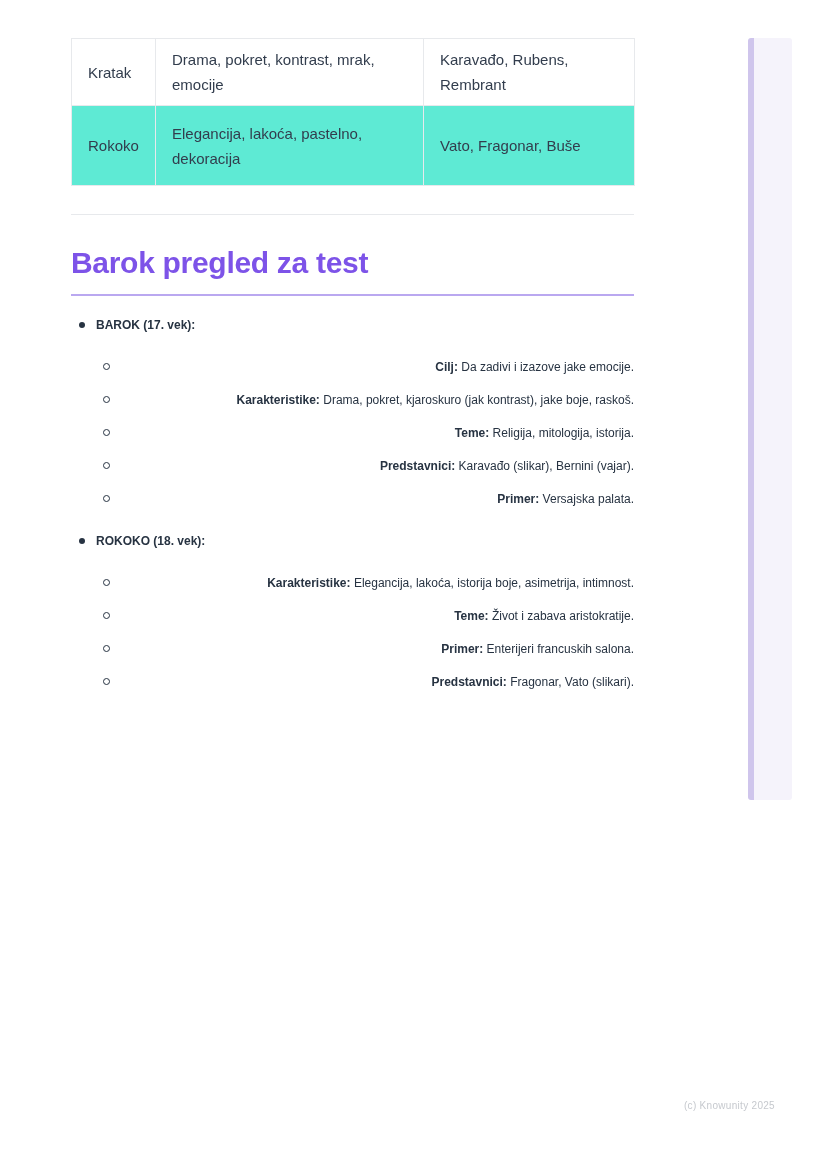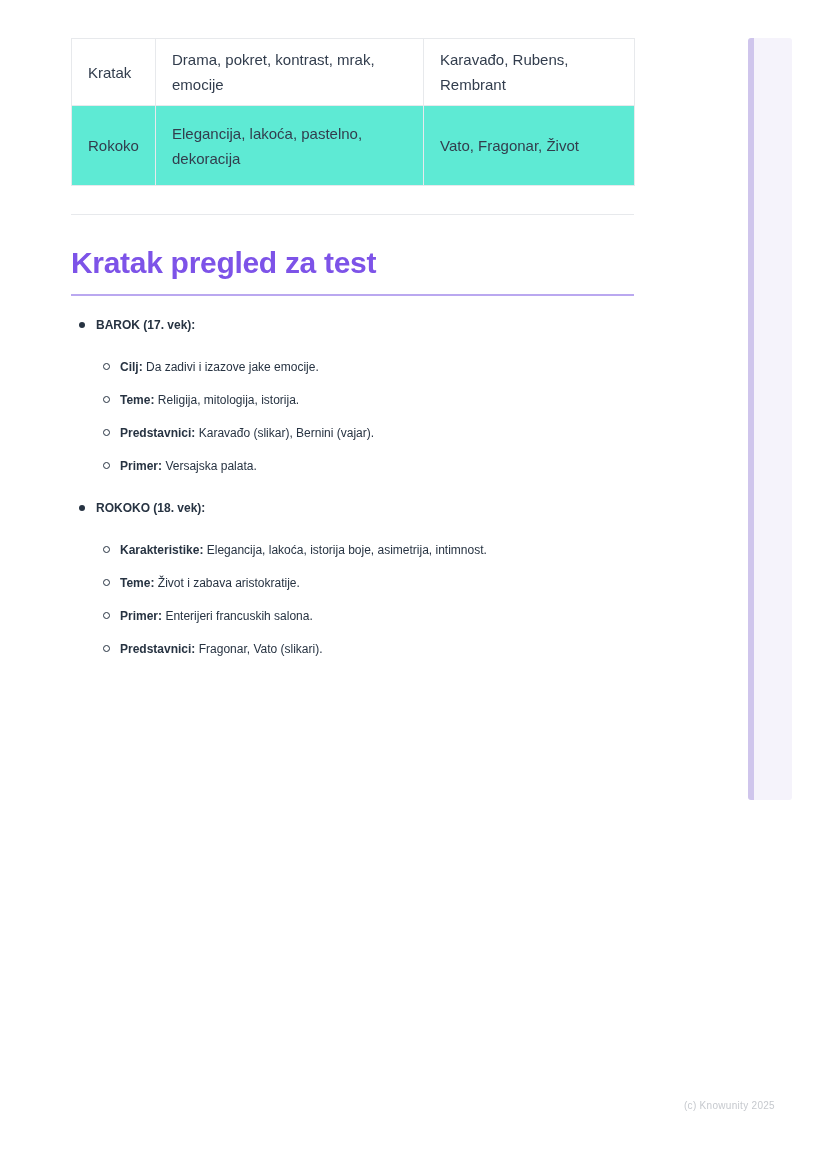--- a/index.html
+++ b/index.html
@@ -69,21 +69,21 @@
 
   ul { list-style: none; }
   ul.l1 { margin-top: 17px; font-size: 12px; line-height: 25px; }
   li.l1-item { position: relative; padding-left: 25px; margin-bottom: 17px; }
   li.l1-item > .label { font-weight: 700; }
   .marker-dot {
     position: absolute; left: 8px; top: 9px;
     width: 6px; height: 6px; border-radius: 50%;
     background: #273342;
   }
-  ul.l2 { margin-top: 17px; }
+  ul.l2 { margin-top: 17px; text-align: right; }
   li.l2-item { position: relative; padding-left: 24px; margin-bottom: 8px; }
   .marker-circle {
     position: absolute; left: 7px; top: 8px;
     width: 7px; height: 7px; border-radius: 50%;
     border: 1.5px solid #273342;
     background: transparent;
   }
   .term { font-weight: 700; }
 
   .footer-credit {
@@ -106,39 +106,44 @@
     <table class="styles-table">
       <tbody>
         <tr class="row-odd">
           <td class="col-style">Kratak</td>
           <td class="col-chars">Drama, pokret, kontrast, mrak, emocije</td>
           <td class="col-reps">Karavađo, Rubens, Rembrant</td>
         </tr>
         <tr class="row-even">
           <td class="col-style">Rokoko</td>
           <td class="col-chars">Elegancija, lakoća, pastelno, dekoracija</td>
-          <td class="col-reps">Vato, Fragonar, Život</td>
+          <td class="col-reps">Vato, Fragonar, Buše</td>
         </tr>
       </tbody>
     </table>
 
     <div class="divider"></div>
 
-    <h1 class="section-title">Kratak pregled za test</h1>
+    <h1 class="section-title">Barok pregled za test</h1>
 
     <ul class="l1">
 
       <li class="l1-item">
         <span class="marker-dot"></span>
         <span class="label">BAROK (17. vek):</span>
         <ul class="l2">
           <li class="l2-item">
             <span class="marker-circle"></span>
             <span class="term">Cilj:</span>
             <span>Da zadivi i izazove jake emocije.</span>
+          </li>
+          <li class="l2-item">
+            <span class="marker-circle"></span>
+            <span class="term">Karakteristike:</span>
+            <span>Drama, pokret, kjaroskuro (jak kontrast), jake boje, raskoš.</span>
           </li>
           <li class="l2-item">
             <span class="marker-circle"></span>
             <span class="term">Teme:</span>
             <span>Religija, mitologija, istorija.</span>
           </li>
           <li class="l2-item">
             <span class="marker-circle"></span>
             <span class="term">Predstavnici:</span>
             <span>Karavađo (slikar), Bernini (vajar).</span>

